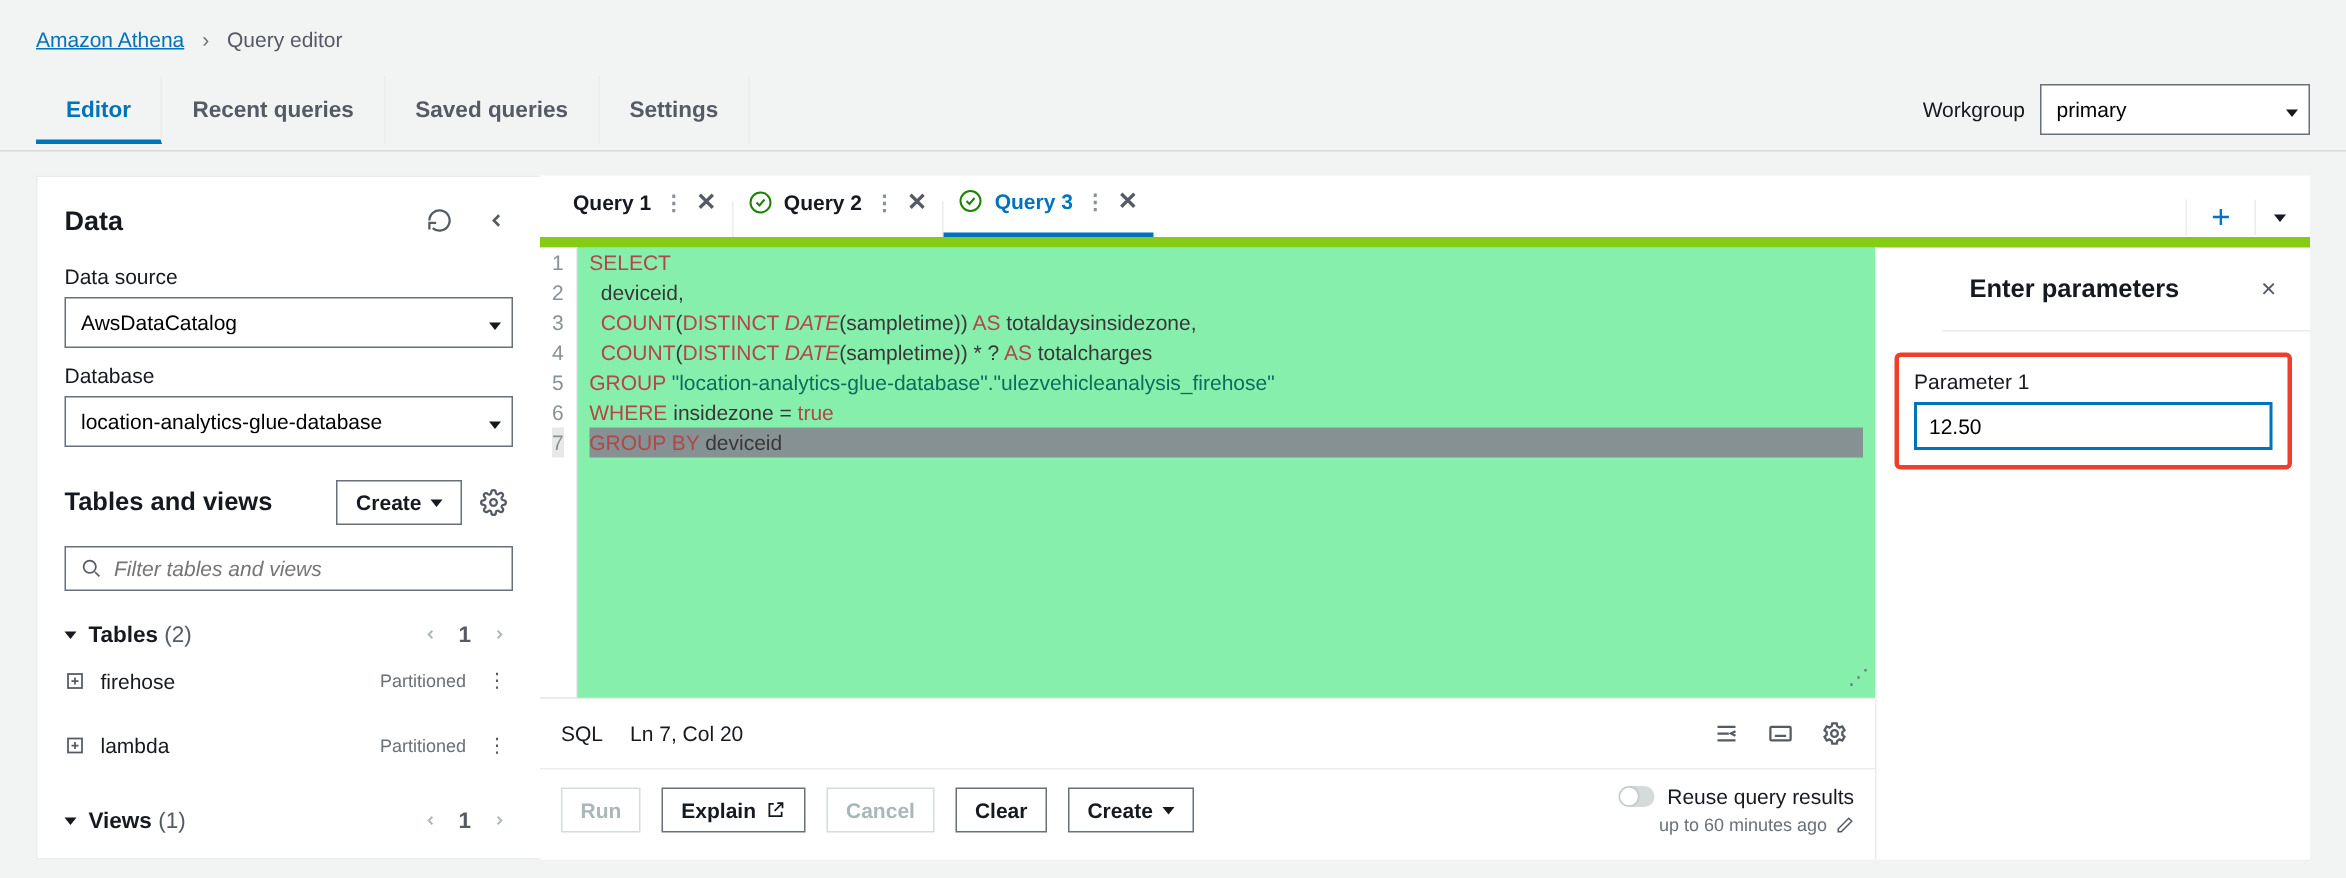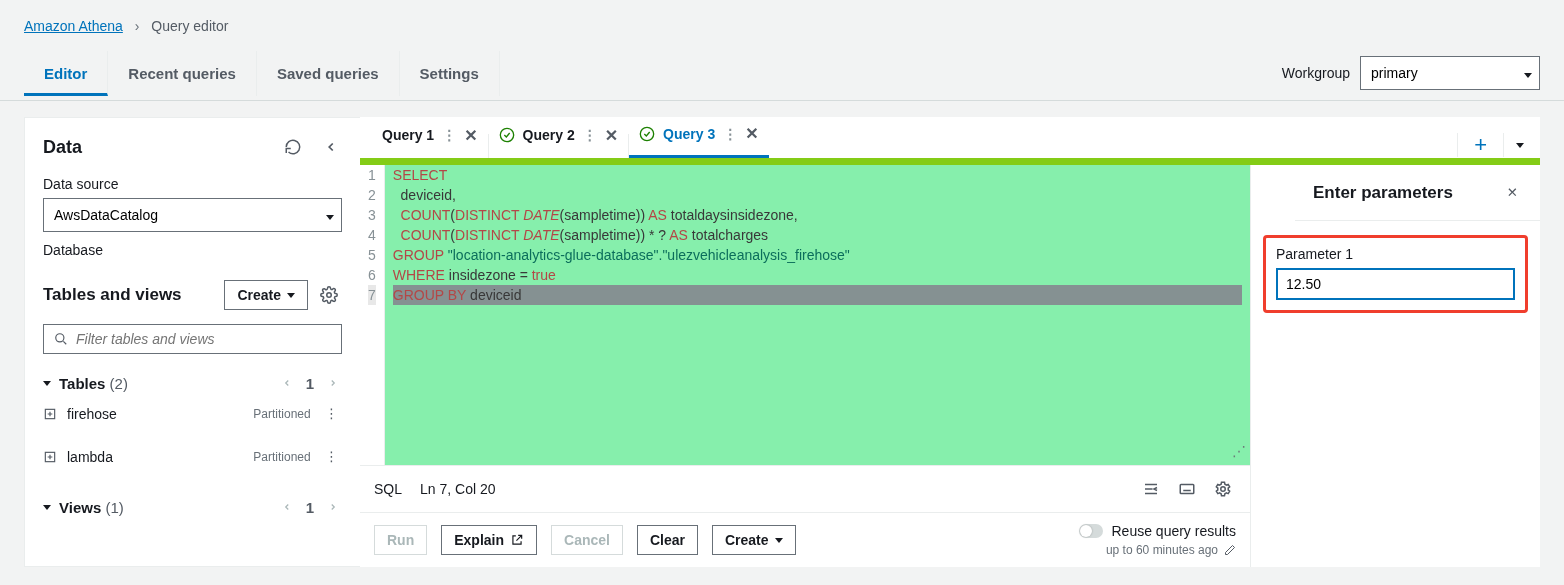--- a/index.html
+++ b/index.html
@@ -140,20 +140,26 @@
 
       <label class="field-label">Data source</label>
       <div class="select-wrap full-select">
         <select class="select full-select">
           <option>AwsDataCatalog</option>
         </select>
         <span class="caret"><span class="caret-down"></span></span>
       </div>
 
       <label class="field-label">Database</label>
+      <div class="select-wrap full-select">
+        <select class="select full-select">
+          <option>location-analytics-glue-database</option>
+        </select>
+        <span class="caret"><span class="caret-down"></span></span>
+      </div>
 
       <div class="tv-head">
         <h3>Tables and views</h3>
         <div class="rbtns">
           <button class="btn">
             <span>Create</span>
             <span class="caret-down"></span>
           </button>
           <button class="icon-btn">
             <svg width="18" height="18" viewBox="0 0 24 24" fill="none" stroke="#545b64" stroke-width="2">

